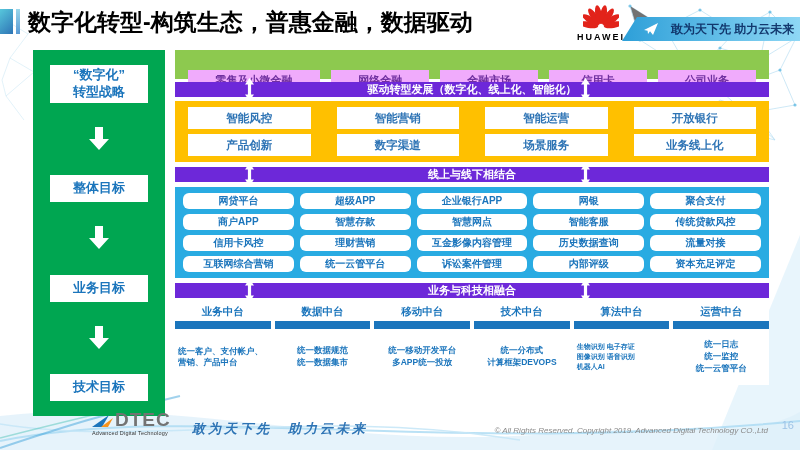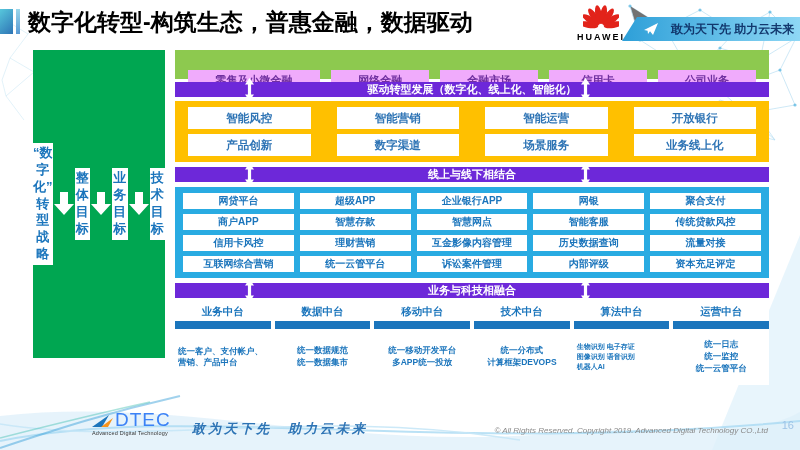--- a/index.html
+++ b/index.html
@@ -20,22 +20,22 @@
            color:#000; white-space:nowrap; }
   .huawei { position:absolute; left:576px; top:3px; width:50px; text-align:center; }
   .huawei-txt { font-size:9px; font-weight:bold; letter-spacing:2px; color:#000; margin-top:-2px; }
   .banner { position:absolute; left:622px; top:17px; width:178px; height:24px;
             background:linear-gradient(90deg,#2d9fd8,#8ed7f5);
             clip-path:polygon(15px 0,100% 0,100% 100%,0 100%);
             display:flex; align-items:center; padding-left:22px; gap:12px; }
   .banner-txt { color:#12386e; font-weight:bold; font-size:12px; white-space:nowrap; }
 
   
-  .strategy { position:absolute; left:33px; top:50px; width:132px; height:308px;
-              background:#00a651; display:flex; flex-direction:row;
+  .strategy { position:absolute; left:33px; top:50px; width:132px; height:366px;
+              background:#00a651; display:flex; flex-direction:column;
               align-items:center; justify-content:space-between; padding:15px 0; }
   .s-box { background:#fff; width:98px; min-height:27px; display:flex;
            flex-direction:column; align-items:center; justify-content:center;
            color:#1b75bc; font-weight:bold; font-size:13px; line-height:1.3;
            text-align:center; padding:2px 0; }
   .s-arrow { line-height:0; }
 
   
   .main { position:absolute; left:175px; top:50px; width:594px; }
   .biz-row { height:29px; background:#8dc94f; display:flex; align-items:center;
@@ -56,39 +56,39 @@
             display:flex; flex-direction:column; gap:5px; }
   .cap-row { display:flex; gap:26px; }
   .cap-box { background:#fff; height:22px; flex:1; display:flex; align-items:center;
              justify-content:center; color:#2e74b5; font-weight:bold; font-size:11.5px;
              white-space:nowrap; }
 
   .blue-grid { background:#29abe2; margin-top:5px; padding:6px 8px;
                display:grid; grid-template-columns:repeat(5,1fr); gap:5px 6px; }
   .app-box { background:#fff; height:16px; display:flex; align-items:center;
              justify-content:center; color:#1b75bc; font-weight:bold; font-size:10px;
-             white-space:nowrap; }
+             white-space:nowrap;border-radius:6px; }
 
   .platforms { margin-top:5px; display:flex; gap:4px; height:82px; }
   .plat-col { flex:1; background:#1b75bc; padding:0; display:flex;
               flex-direction:column; gap:8px; }
   .plat-title { background:#fff; height:18px; flex:none; display:flex; align-items:center;
                 justify-content:center; color:#1b75bc; font-weight:bold; font-size:10.5px;
                 white-space:nowrap; }
   .plat-detail { background:#fff; flex:1; display:flex; flex-direction:column;
                  align-items:center; justify-content:center; color:#1b75bc;
                  font-weight:bold; font-size:8.5px; line-height:1.4; text-align:center;
                  padding:2px 3px; }
   .plat-detail .wrap { text-align:left; line-height:1.35; }
   .plat-col.algo .plat-detail { align-items:flex-start; text-align:left; font-size:7px; }
 
   
   .dtec { position:absolute; left:92px; top:410px; }
   .dtec-row { display:flex; align-items:flex-end; gap:1px; }
-  .dtec-name { font-size:19px; font-weight:normal; color:#3b82f6; letter-spacing:1px;
+  .dtec-name { font-size:19px; font-weight:bold; color:#737373; letter-spacing:1px;
                line-height:1; }
   .dtec-sub { font-size:5.5px; color:#333; margin-top:1px; letter-spacing:.2px; }
   .slogan { position:absolute; left:192px; top:420px; font-size:13px; font-style:italic;
             font-weight:bold; color:#2e74b5; letter-spacing:3px; white-space:nowrap; }
   .copyright { position:absolute; right:32px; top:426px; font-size:8px;
                font-style:italic; color:#8a8a8a; white-space:nowrap; }
   .page-num { position:absolute; right:6px; top:419px; font-size:11px; color:#9dc3e6; }
 </style>
 </head>
 <body>

